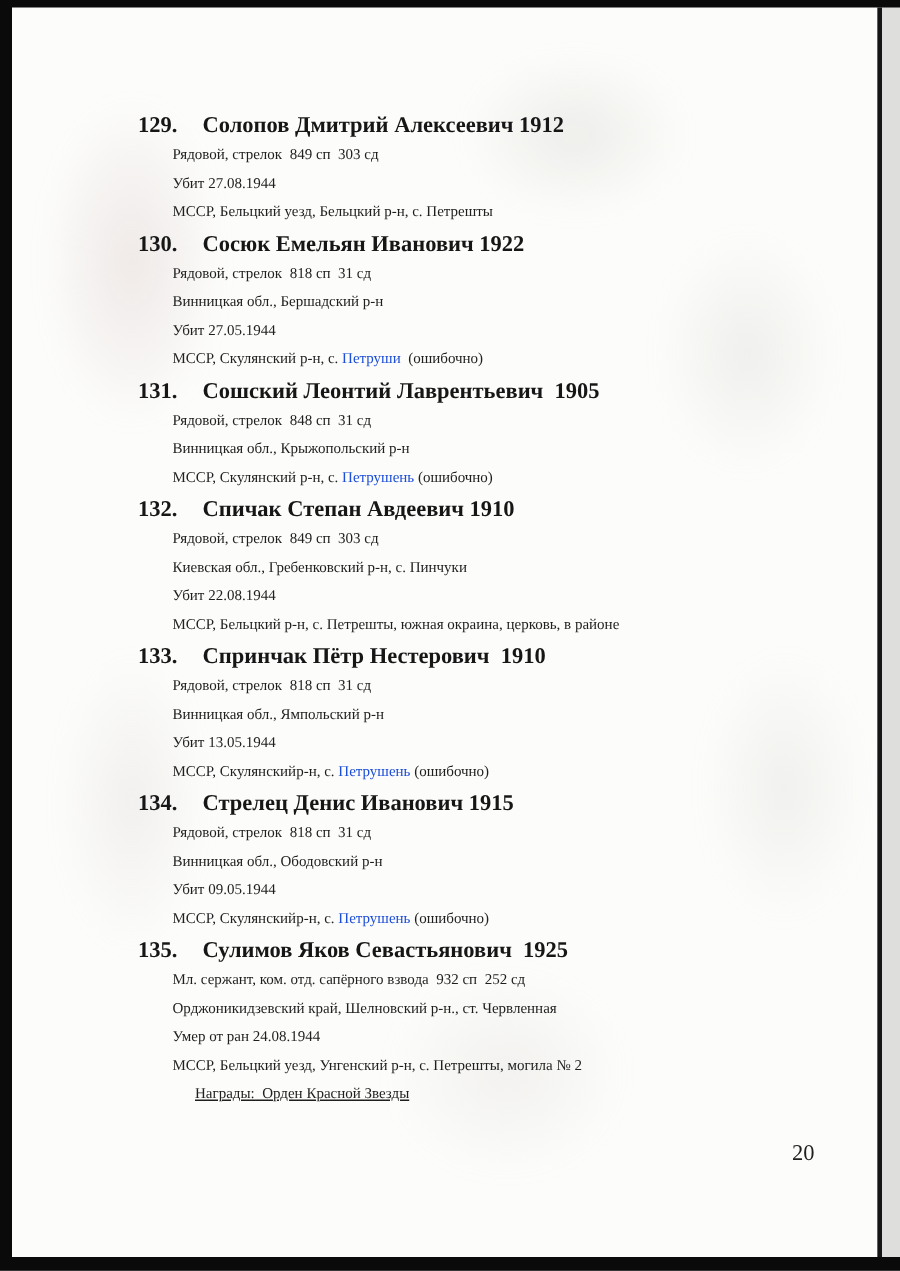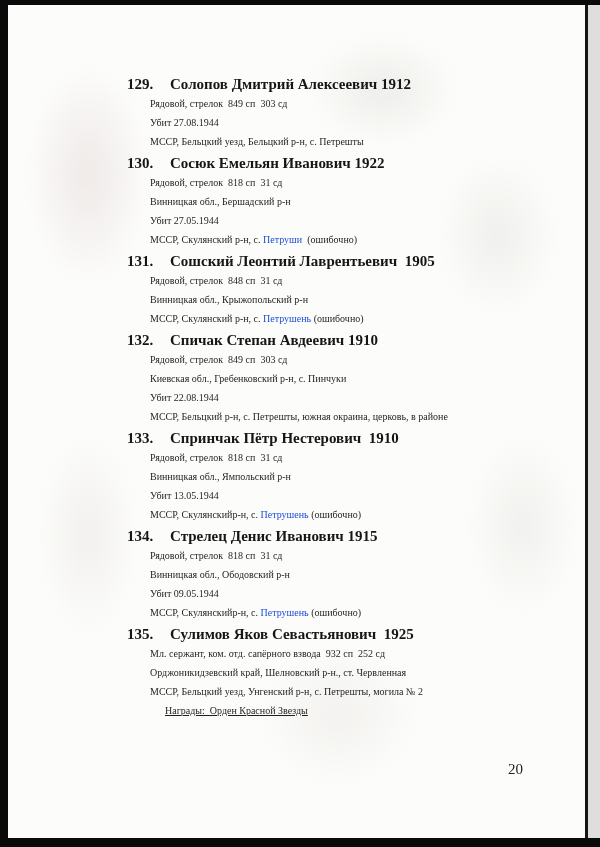--- a/index.html
+++ b/index.html
@@ -39,21 +39,21 @@
   .blob.b2 { left: 300px; top: 30px;  width: 150px; height: 110px; background: radial-gradient(ellipse, rgba(205,205,200,0.30), transparent 70%); }
   .blob.b3 { left: 430px; top: 150px; width: 120px; height: 160px; background: radial-gradient(ellipse, rgba(208,208,204,0.28), transparent 70%); }
   .blob.b4 { left: 30px;  top: 430px; width: 100px; height: 200px; background: radial-gradient(ellipse, rgba(212,206,204,0.25), transparent 70%); }
   .blob.b5 { left: 460px; top: 430px; width: 110px; height: 180px; background: radial-gradient(ellipse, rgba(208,208,204,0.25), transparent 70%); }
   .blob.b6 { left: 250px; top: 640px; width: 160px; height: 140px; background: radial-gradient(ellipse, rgba(210,206,202,0.22), transparent 70%); }
 
   .entries {
     position: absolute;
     left: 0; top: 70px;
     width: 100%;
-    padding-left: 119px;
+    padding-left: 84px;
     padding-right: 18px;
     box-sizing: border-box;
     color: #1f1f1f;
   }
   .entry { margin-bottom: 3px; }
   .entry-header {
     font-weight: bold;
     font-size: 15px;
     line-height: 19px;
     white-space: pre-wrap;
@@ -68,21 +68,21 @@
     font-size: 10px;
     line-height: 19px;
     white-space: pre-wrap;
     color: #1f1f1f;
   }
   .line .faded { color: #1d4ed8; }
   .line .underline { text-decoration: underline; margin-left: 15px; }
 
   .page-number {
     position: absolute;
-    left: 500px; top: 756px;
+    left: 520px; top: 756px;
     font-size: 15px;
     color: #1f1f1f;
   }
 </style>
 </head>
 <body>
 
 <div class="scan">
   <div class="paper">
     <div class="blob b1"></div>
@@ -149,20 +149,21 @@
             <div class="line"><span>Убит 09.05.1944</span></div>
             <div class="line"><span>МССР, Скулянскийр-н, с. </span><span class="faded">Петрушень</span><span> (ошибочно)</span></div>
           </div>
   </div>
 
   <div class="entry">
     <div class="entry-header"><span class="num">135.</span><span class="name">Сулимов Яков Севастьянович  1925</span></div>
     <div class="entry-lines">
             <div class="line"><span>Мл. сержант, ком. отд. сапёрного взвода  932 сп  252 сд</span></div>
             <div class="line"><span>Орджоникидзевский край, Шелновский р-н., ст. Червленная</span></div>
+            <div class="line"><span>Умер от ран 24.08.1944</span></div>
             <div class="line"><span>МССР, Бельцкий уезд, Унгенский р-н, с. Петрешты, могила № 2</span></div>
             <div class="line"><span class="underline">Награды:  Орден Красной Звезды</span></div>
           </div>
   </div>
 </div>
 
     <div class="page-number">20</div>
   </div>
   <div class="right-gutter"></div>
 </div>

